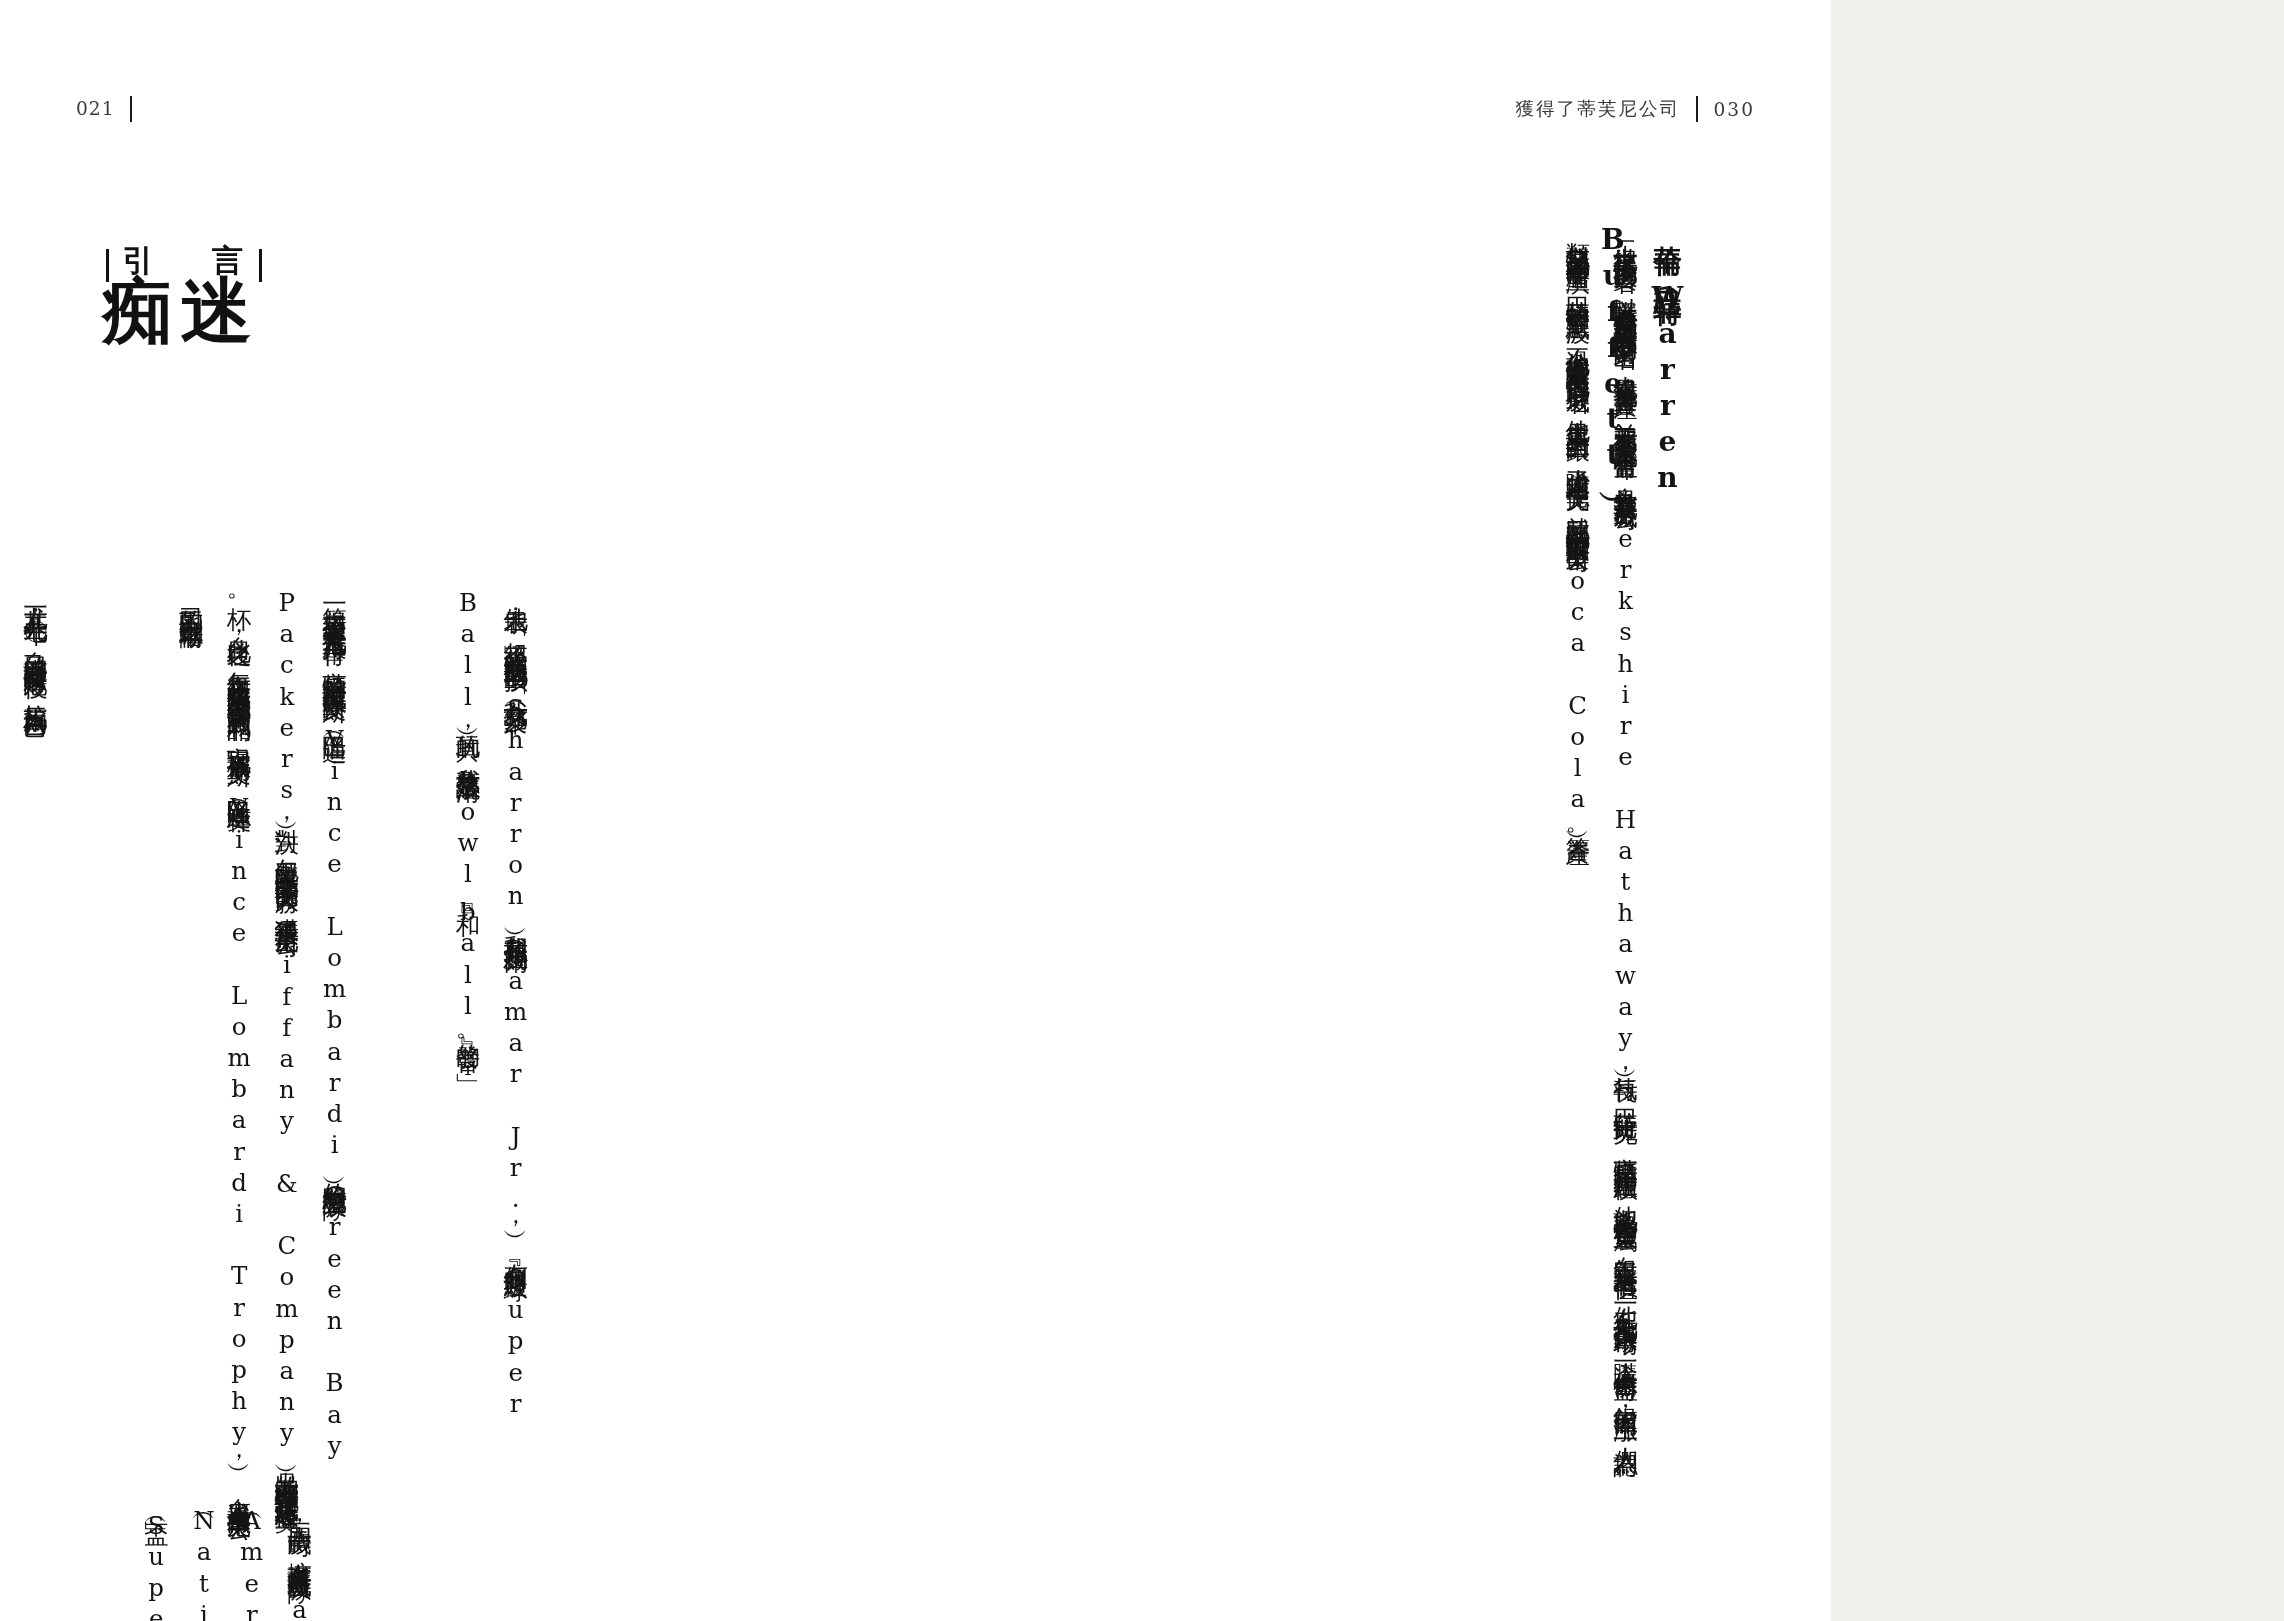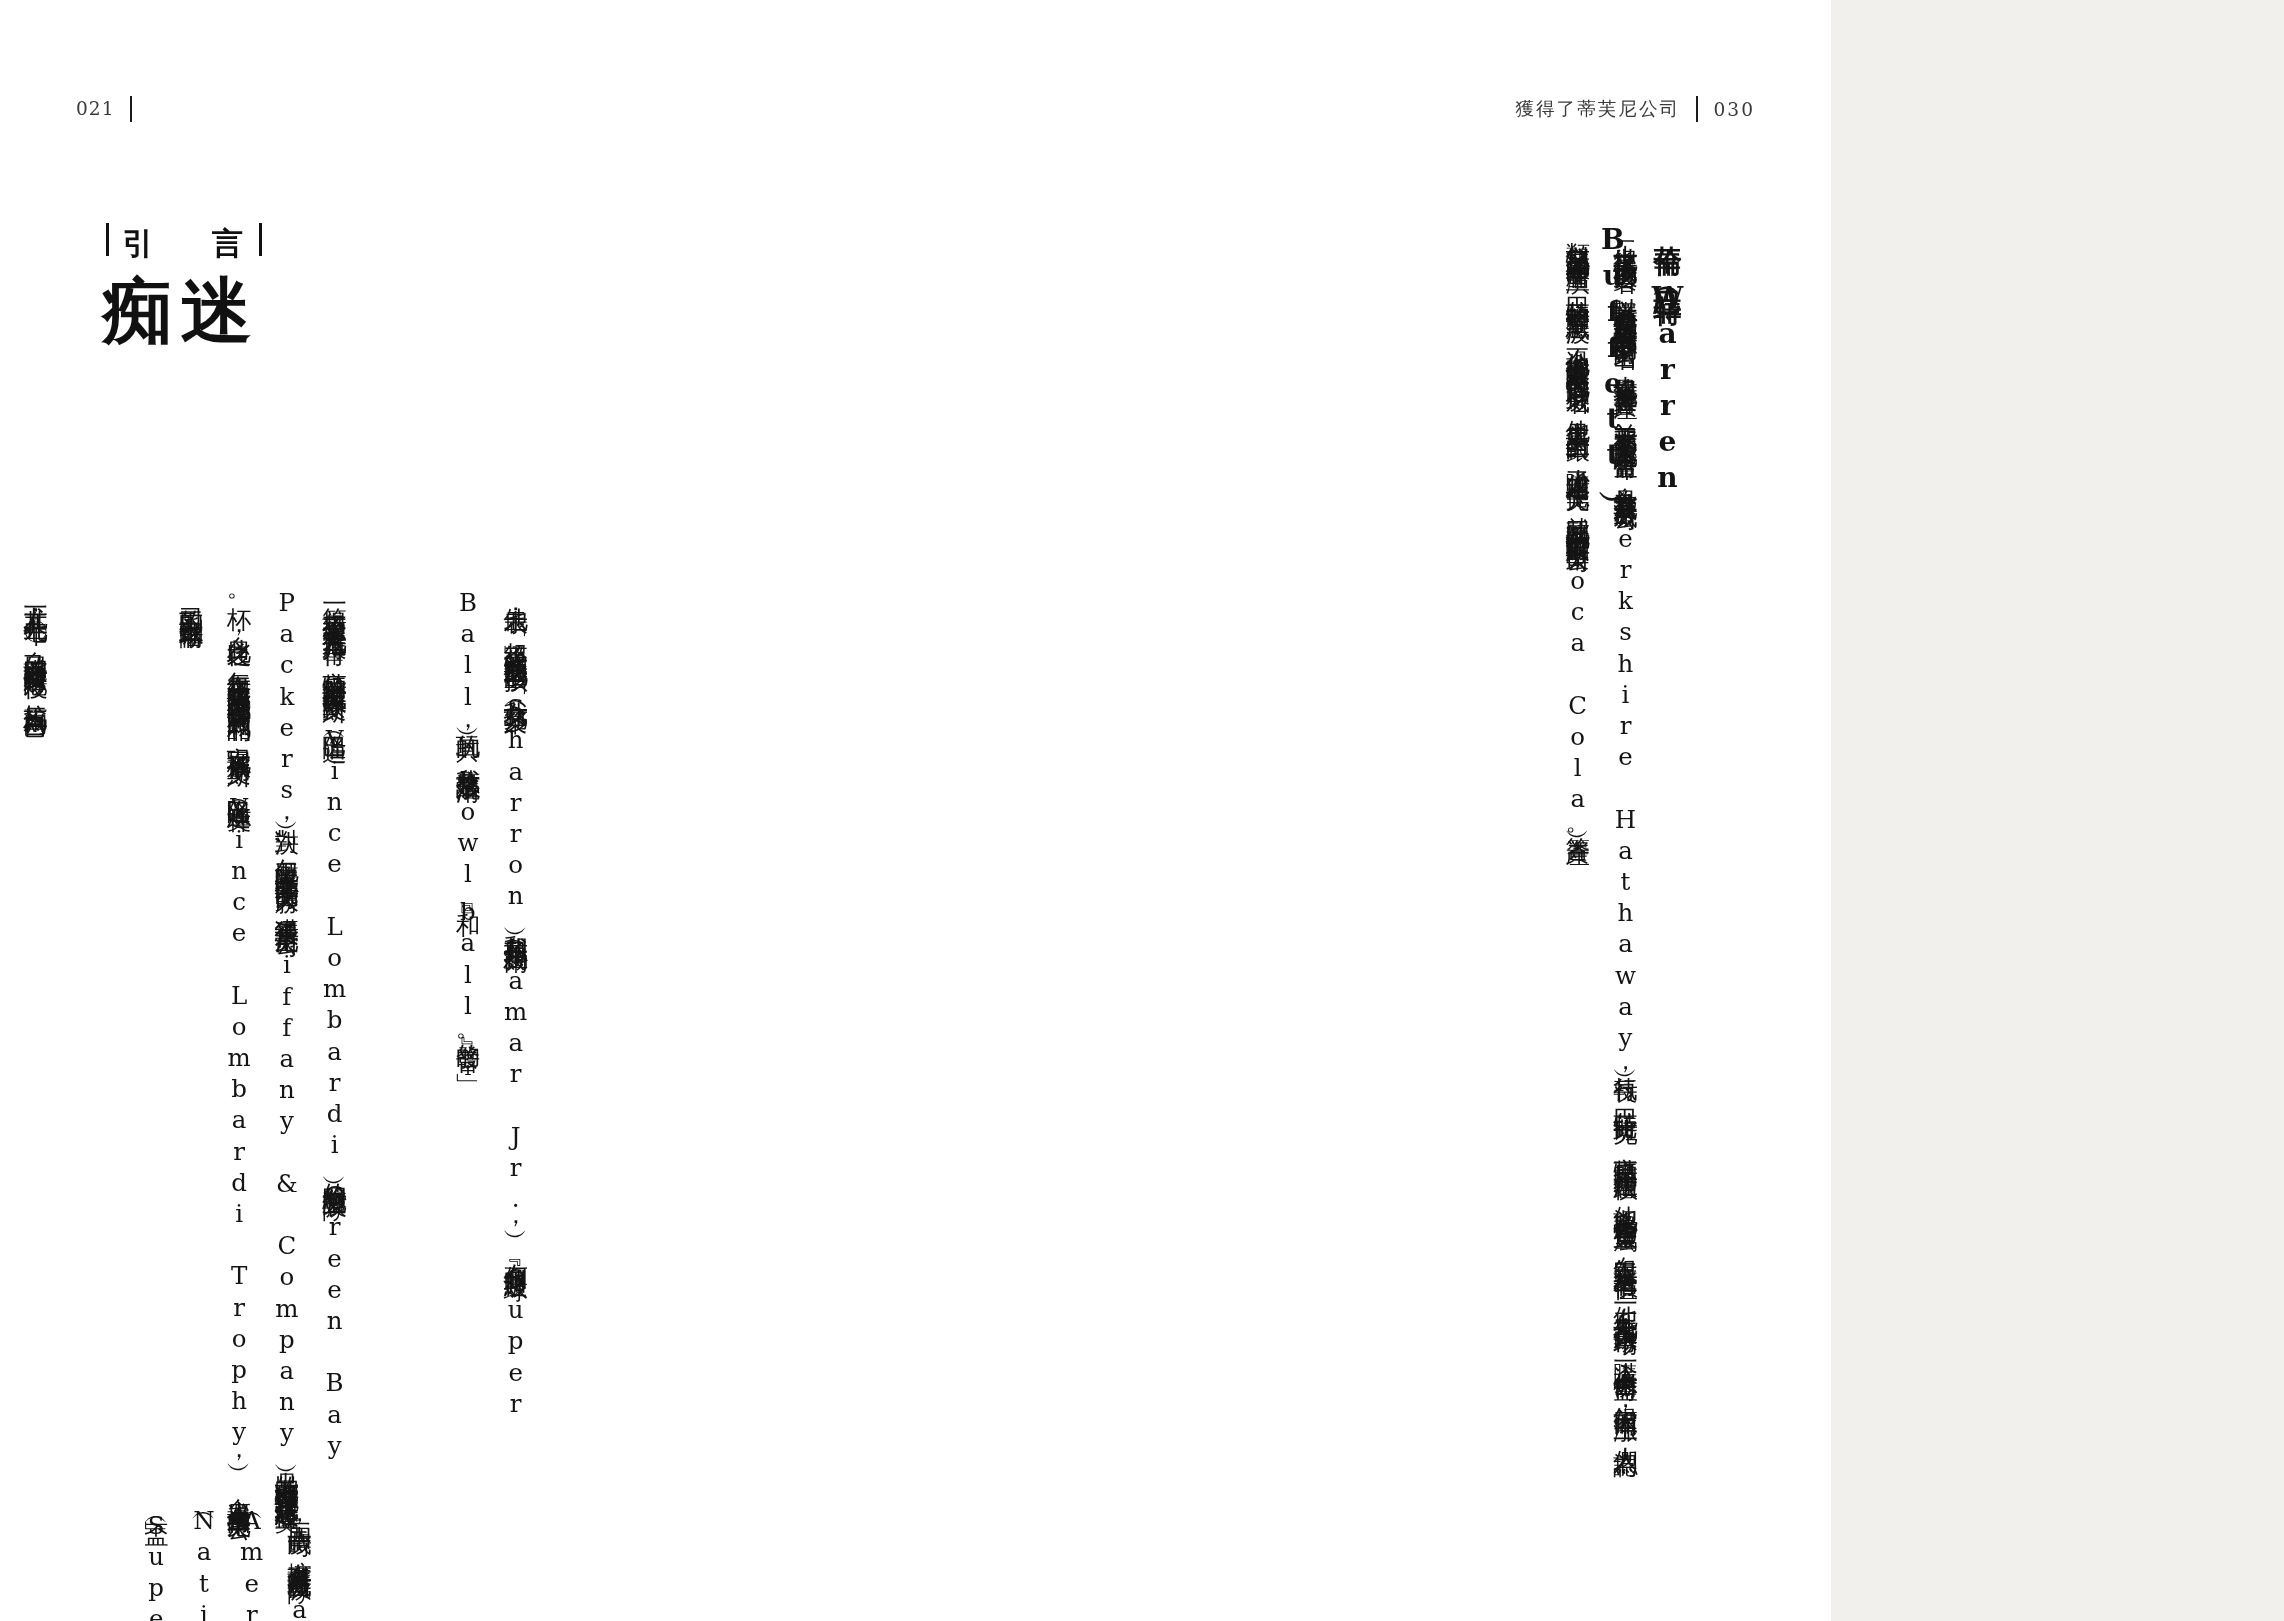--- a/index.html
+++ b/index.html
@@ -72,23 +72,23 @@
     line-height: 1.95;
     letter-spacing: 2.2px;
     font-size: 24.5px;
     color: #141414;
   }
 
   
   .intro-mark {
     position: absolute;
     left: 106px;
-    top: 223px;
+    top: 240px;
     display: flex;
-    align-items: flex-start;
+    align-items: flex-end;
     font-size: 31px;
     letter-spacing: 13.7px;
     font-weight: bold;
     color: #111;
   }
   .intro-mark .bar {
     display: inline-block;
     width: 2.9px;
     height: 33px;
     background: #111;

